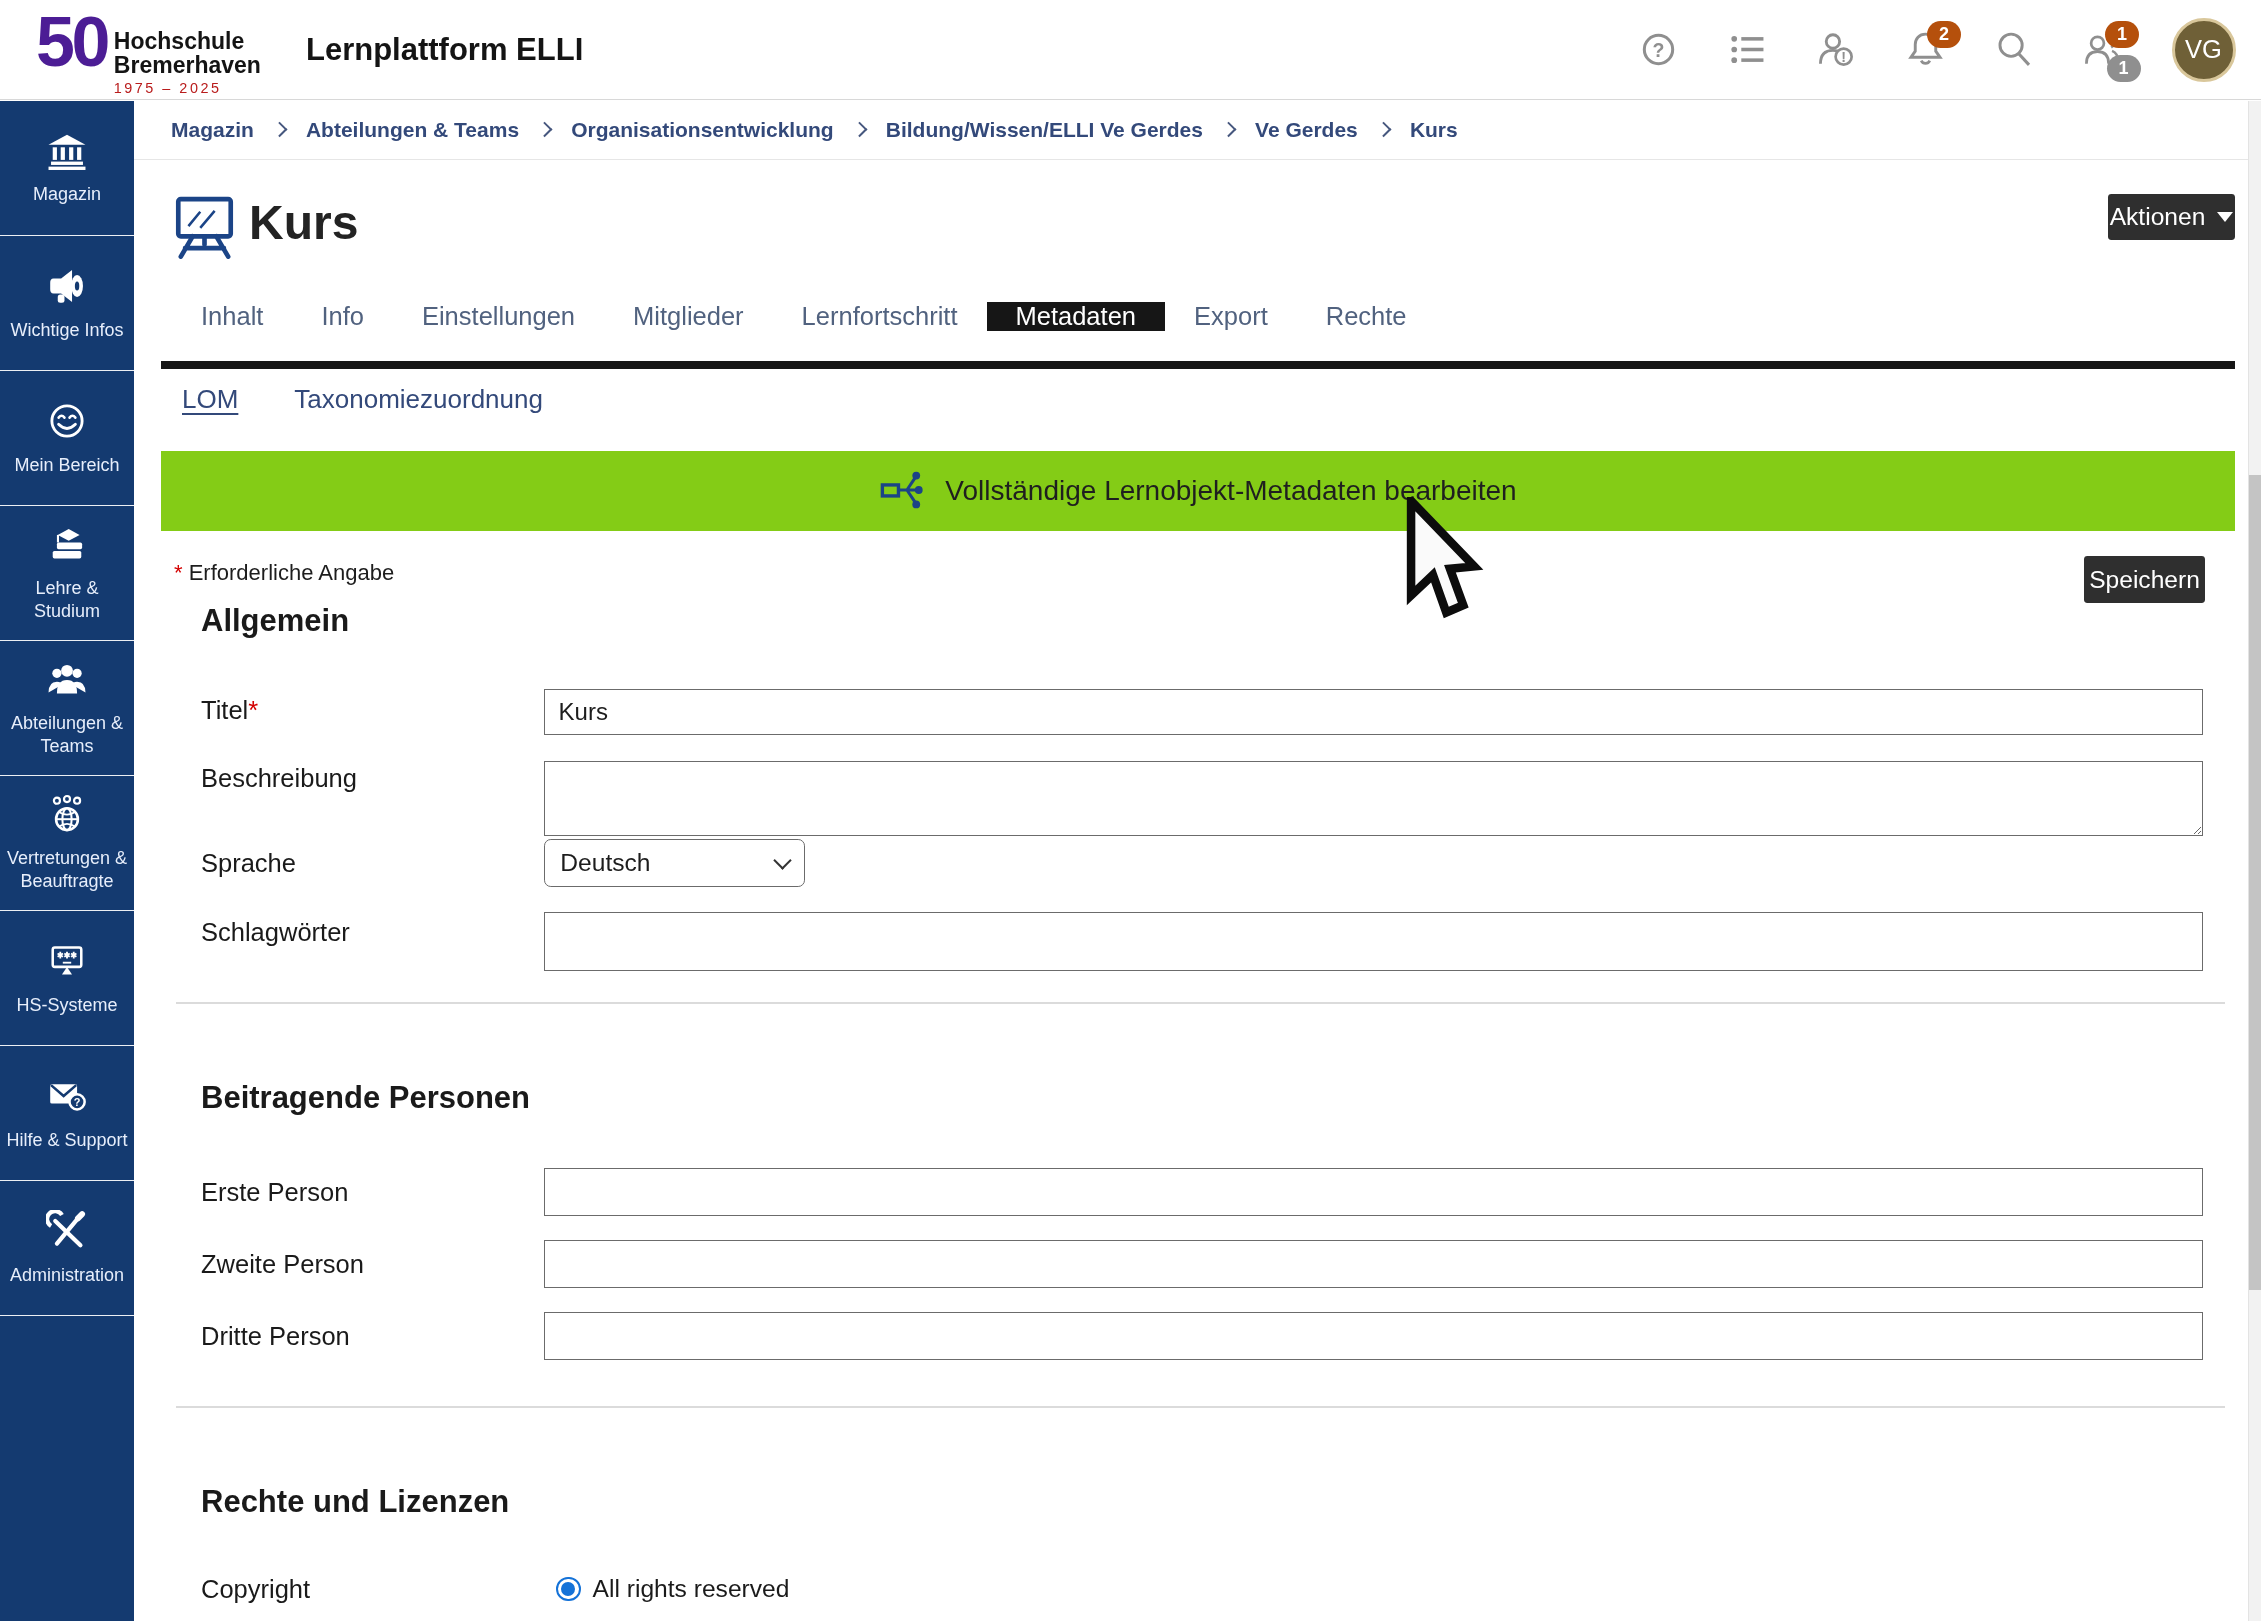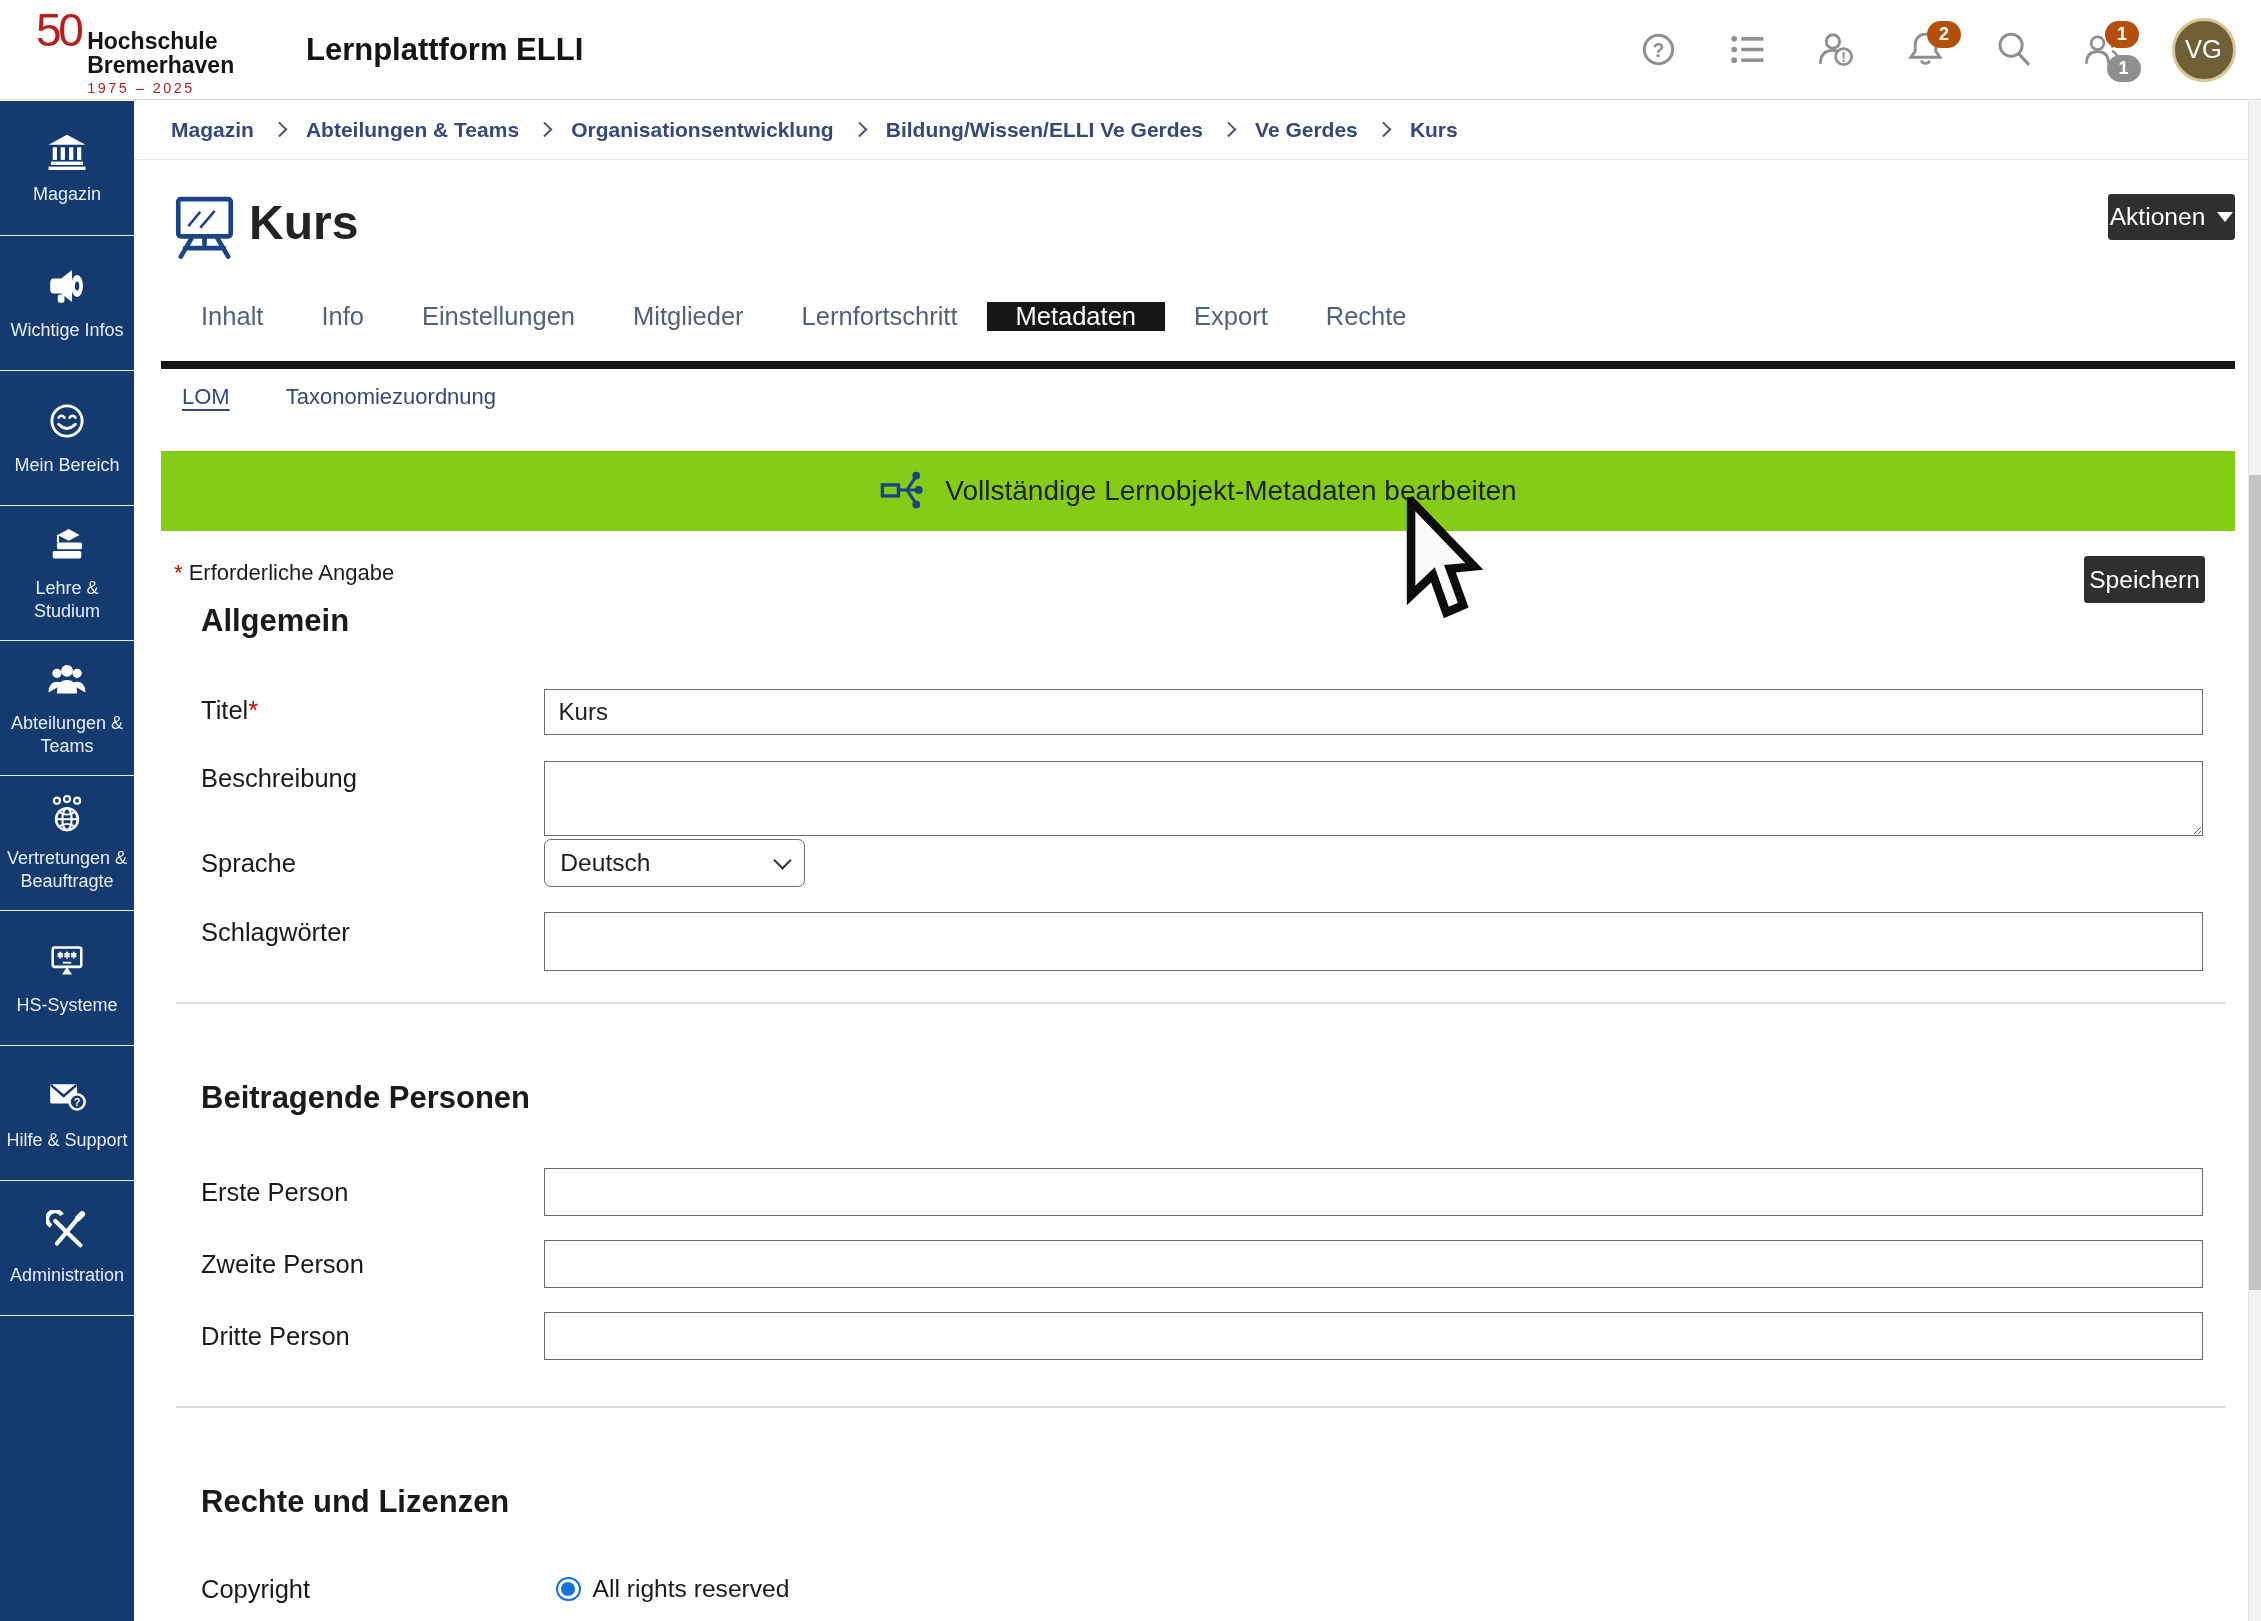--- a/index.html
+++ b/index.html
@@ -2,21 +2,21 @@
 <html style="font-size:13.6px"><head>
 <meta charset="utf-8">
 <style>
   html,body{margin:0;padding:0;background:#fff;}
   .screen{position:relative;width:2261px;height:1621px;overflow:hidden;background:#fff;
           font-family:"Liberation Sans", sans-serif;color:#1d1d1d;}
   
   .topbar{position:absolute;left:0;top:0;width:2261px;height:99px;background:#fff;
           border-bottom:1.7px solid #d8d8d8;z-index:5;}
   .logo{position:absolute;left:36px;top:8.5px;display:flex;align-items:flex-start;}
-  .logo-50{font-size:46px;font-weight:normal;color:#b91c1c;line-height:.95;letter-spacing:-3.4px;}
+  .logo-50{font-size:70px;font-weight:bold;color:#4c1d95;line-height:.95;letter-spacing:-3.4px;}
   .logo-txt{margin-left:6.8px;margin-top:20.4px;}
   .logo-line{font-size:23px;font-weight:bold;color:#141414;line-height:1.05;}
   .logo-years{font-size:14.4px;color:#b91c1c;letter-spacing:2.5px;margin-top:2.5px;}
   .app-title{position:absolute;left:306px;top:32px;font-size:31px;font-weight:bold;color:#141414;}
   .hdr-icons{position:absolute;right:25.5px;top:0;height:99px;display:flex;align-items:center;gap:48px;}
   .hicon{position:relative;width:41px;height:41px;display:flex;align-items:center;justify-content:center;cursor:pointer;}
   .badge{position:absolute;min-width:27px;height:27px;padding:0 3.4px;border-radius:13.6px;background:#B5500C;
          color:#fff;font-size:18px;font-weight:bold;display:flex;align-items:center;justify-content:center;}
   .badge.top{top:-8.5px;right:-15.3px;}
   .badge.gray{background:#8F8F8F;bottom:-12px;right:-17px;top:auto;}
@@ -39,21 +39,21 @@
             font-size:24.6px;font-family:"Liberation Sans",sans-serif;display:flex;align-items:center;
             justify-content:center;gap:12px;cursor:pointer;}
   .caret{width:0;height:0;border-left:8.5px solid transparent;border-right:8.5px solid transparent;
          border-top:10.2px solid #fff;}
   
   .tabs{position:absolute;left:172px;top:302px;height:59px;display:flex;align-items:flex-start;}
   .tab{display:flex;align-items:center;padding:0 29px;font-size:25.5px;color:#51627F;cursor:pointer;}
   .tab.active{background:#161616;color:#fff;}
   .tabbar{position:absolute;left:161px;top:361px;width:2074px;height:7.6px;background:#161616;}
   .subtabs{position:absolute;left:182px;top:384px;display:flex;gap:56px;}
-  .subtab{font-size:22px;color:#33497A;cursor:pointer;}
+  .subtab{font-size:26px;color:#33497A;cursor:pointer;}
   .subtab.active{text-decoration:underline;text-underline-offset:5.1px;}
   
   .graybar{position:absolute;left:161px;top:451px;width:2074px;height:80px;background:#84cc16;
            display:flex;align-items:center;justify-content:center;gap:22px;cursor:pointer;}
   .graybar-label{font-size:28px;color:#1f1f1f;}
   
   .req-note{position:absolute;left:174px;top:560px;font-size:22px;color:#1d1d1d;}
   .req{color:#D40000;}
   .h2{position:absolute;font-size:31px;font-weight:bold;color:#1a1a1a;}
   .flabel{position:absolute;font-size:25.5px;color:#1a1a1a;}

